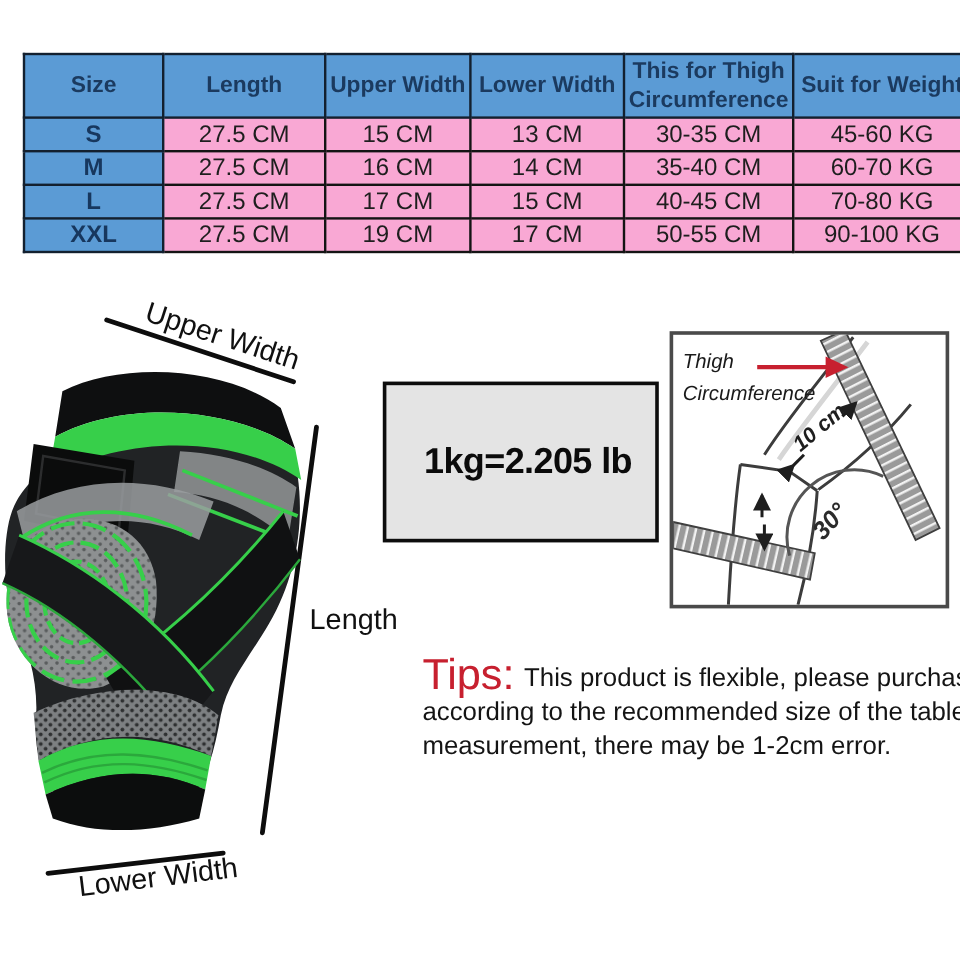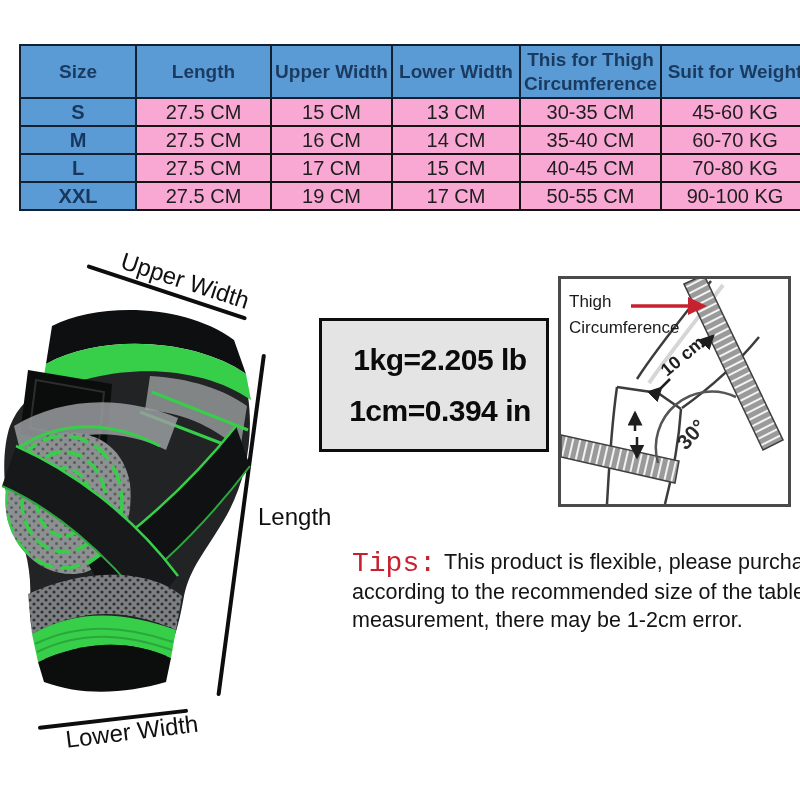--- a/index.html
+++ b/index.html
@@ -36,28 +36,28 @@
   
   .conversion-box{
     position:absolute;left:319px;top:318px;width:212px;height:128px;
     background:#e4e4e4;border:3px solid #0d0d0d;
     display:flex;flex-direction:column;justify-content:center;align-items:center;gap:17px;padding-left:12px;
   }
   .conversion-box .conv-line{font-size:30px;font-weight:bold;color:#0b0b0b;letter-spacing:-0.5px;}
   
   .thigh-diagram{
     position:absolute;left:558px;top:276px;width:227px;height:225px;
-    background:#ffffff;border:3px solid #4a4a4a;
+    background:#ffffff;border:3px solid #4a4a4a;font-style:italic;
   }
   
   .brace-wrap{position:absolute;left:0px;top:298px;width:258px;height:400px;}
   
   .tips{position:absolute;left:352px;top:548px;width:440px;color:#141414;}
   .tips .tips-line{font-size:21.5px;line-height:28px;white-space:nowrap;}
-  .tips .tips-prefix{font-size:28px;color:#c7202f;margin-right:8px;vertical-align:-2px;font-family:Liberation Mono, monospace;}
+  .tips .tips-prefix{font-size:36px;color:#c7202f;margin-right:8px;vertical-align:-2px;}
 </style>
 </head>
 <body>
 
 <table class="size-table">
   <colgroup>
     <col style="width:116px">
       <col style="width:135px">
       <col style="width:121px">
     <col style="width:128px">
@@ -173,21 +173,20 @@
     <path fill="#37cf4a" d="M 32,336 C 78,310 126,314 176,332 L 171,360 C 126,340 82,344 38,364 Z"></path>
     <path d="M 35,346 C 80,324 126,328 173,344" stroke="#2ba83c" stroke-width="2" fill="none"></path>
     <path d="M 37,354 C 82,332 126,336 172,352" stroke="#2ba83c" stroke-width="2" fill="none"></path>
 
     <path fill="#0c0d0d" d="M 38,364 C 82,344 126,340 171,360 L 166,384 C 124,396 82,398 44,384 Z"></path>
   </svg>
 </div>
 
 <div class="conversion-box">
   <div class="conv-line">1kg=2.205 lb</div>
-  <div class="conv-line">1cm=0.394 in</div>
 </div>
 
 <div class="thigh-diagram">
   <svg width="227" height="225" viewBox="0 0 227 225" xmlns="http://www.w3.org/2000/svg">
     <defs>
       <pattern id="ribsA" width="7" height="7" patternUnits="userSpaceOnUse" patternTransform="rotate(-27)">
         <rect width="7" height="7" fill="#9a9a9a"></rect>
         <line x1="0" y1="1" x2="7" y2="1" stroke="#f2f2f2" stroke-width="2"></line>
       </pattern>
       <pattern id="ribsB" width="7" height="7" patternUnits="userSpaceOnUse" patternTransform="rotate(103)">

